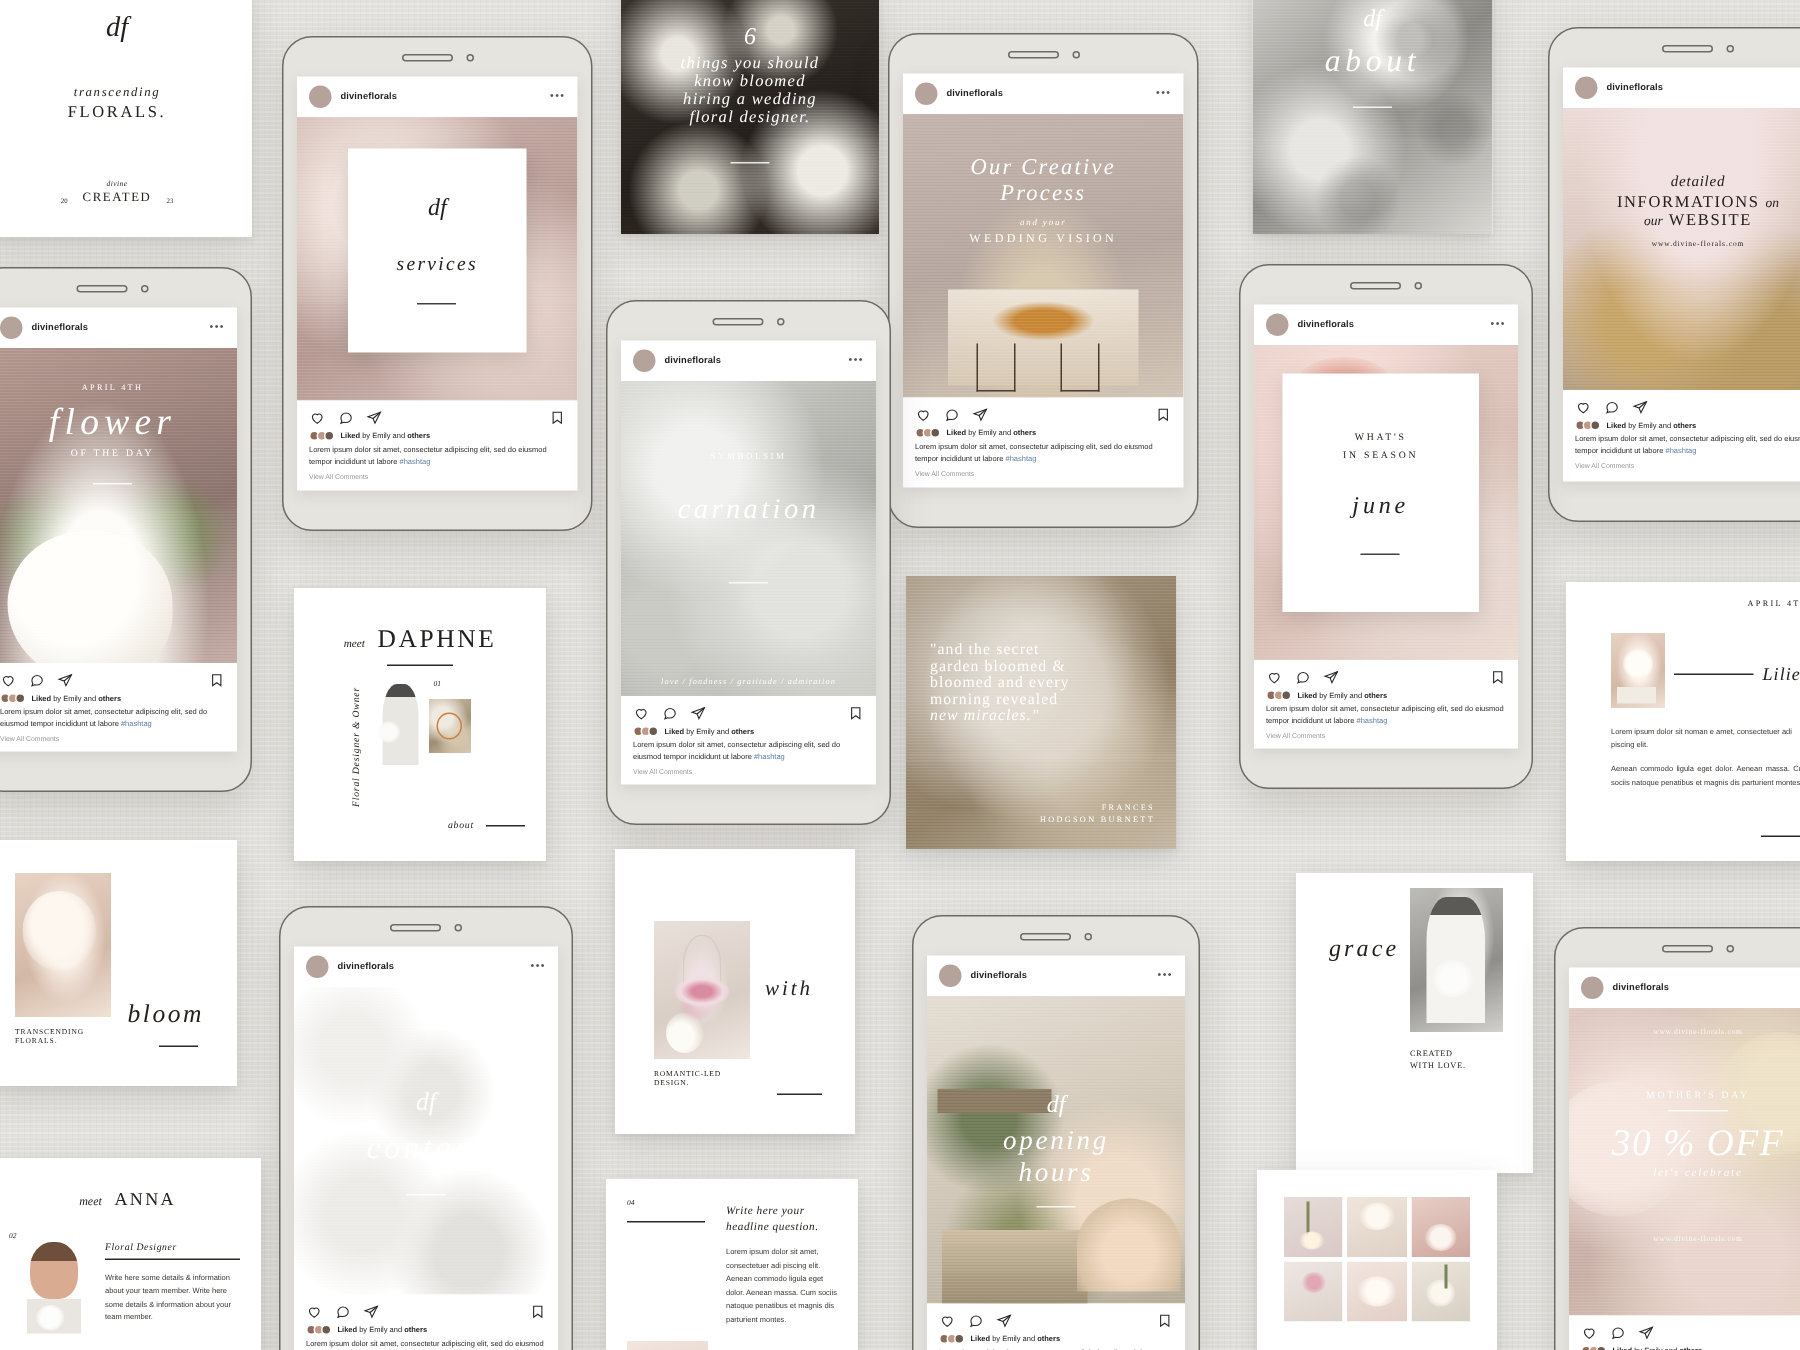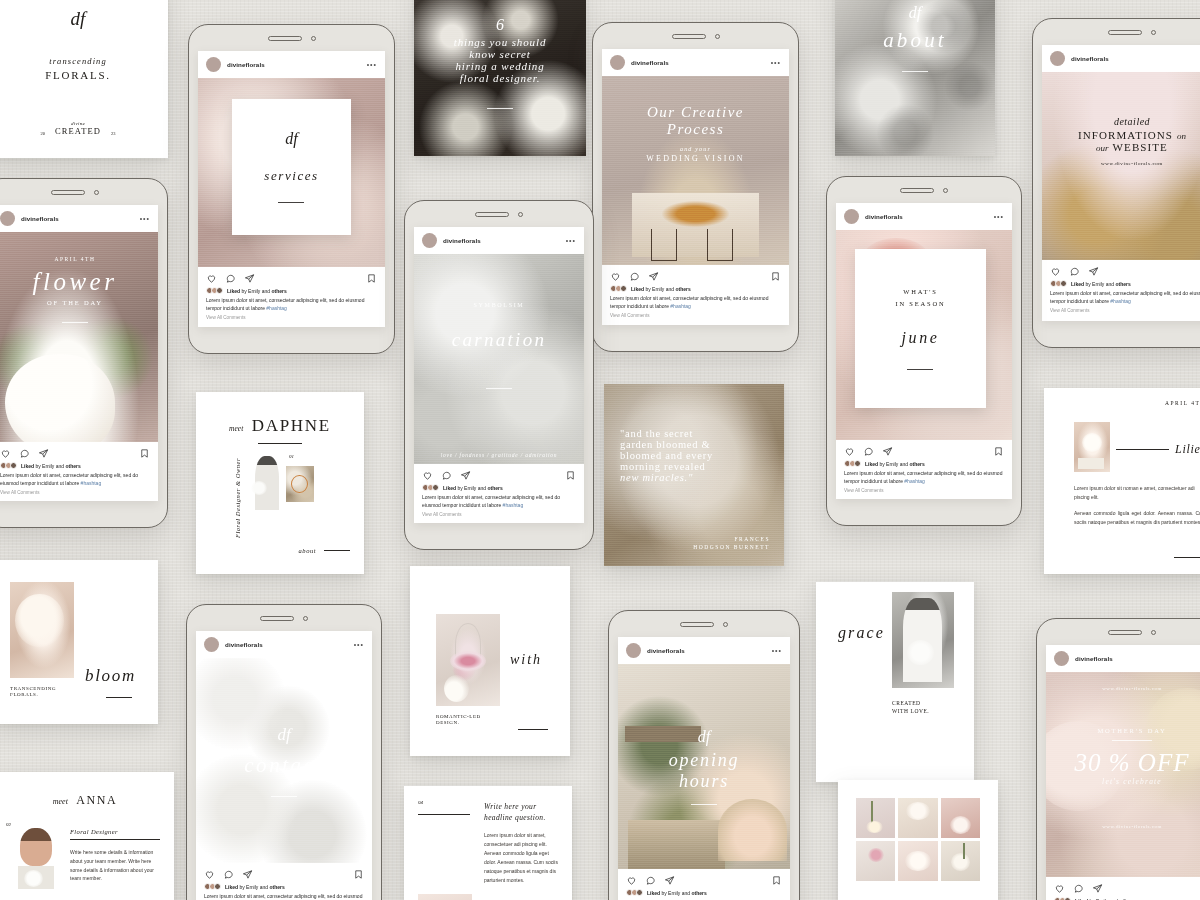--- a/index.html
+++ b/index.html
@@ -242,21 +242,21 @@
       <div class="ig-comments">View All Comments</div>
     </div>
   </div>
 
   <div class="card" style="left:414px; top:-6px; width:172px; height:162px;">
     <div class="ph p-dark"></div>
       <div class="grain"></div>
     <div class="ovl" style="justify-content:flex-start;padding-top:22px;">
       <div class="script w" style="font-size:16px;">6</div>
       <div class="script w" style="font-size:11px;letter-spacing:.08em;margin-top:2px;">things you should</div>
-      <div class="script w" style="font-size:11px;letter-spacing:.08em;">know secret</div>
+      <div class="script w" style="font-size:11px;letter-spacing:.08em;">know bloomed</div>
       <div class="script w" style="font-size:11px;letter-spacing:.08em;">hiring a wedding</div>
       <div class="script w" style="font-size:11px;letter-spacing:.08em;">floral designer.</div>
       <div class="rule w" style="margin-top:24px;"></div>
     </div>
   </div>
 
   <div class="phone" style="left:592px; top:22px; width:207px; height:330px;">
     <div class="notch">
       <span class="speaker"></span>
       <span class="cam"></span>
@@ -826,21 +826,21 @@
         </span>
       </div>
       <div class="ig-caption">
         <span>Lorem ipsum dolor sit amet, consectetur adipiscing elit, sed do eiusmod tempor incididunt ut labore</span>
         
       </div>
 
     </div>
   </div>
 
-  <div class="card" style="left:816px; top:582px; width:158px; height:200px;">
+  <div class="card" style="left:864px; top:582px; width:158px; height:200px;">
     <div style="position:absolute;left:76px;top:10px;width:62px;height:96px;overflow:hidden;">
       <div class="ph p-field"></div>
       <div style="position:absolute;left:18%;top:6%;width:62%;height:88%;
            background:linear-gradient(180deg,#5c5a56 0 14%,#f4f3f0 14% 100%);border-radius:34% 34% 0 0;"></div>
       <div style="position:absolute;left:24%;top:50%;width:44%;height:26%;border-radius:50%;
            background:radial-gradient(circle,#fcfcfa 0 46%,rgba(252,252,250,0) 80%);"></div>
     </div>
     <div class="script d" style="position:absolute;left:22px;top:42px;font-size:16px;letter-spacing:.13em;">grace</div>
     <div style="position:absolute;left:76px;top:118px;">
       <div class="serif d caps" style="font-size:5.5px;letter-spacing:.1em;">CREATED</div>

